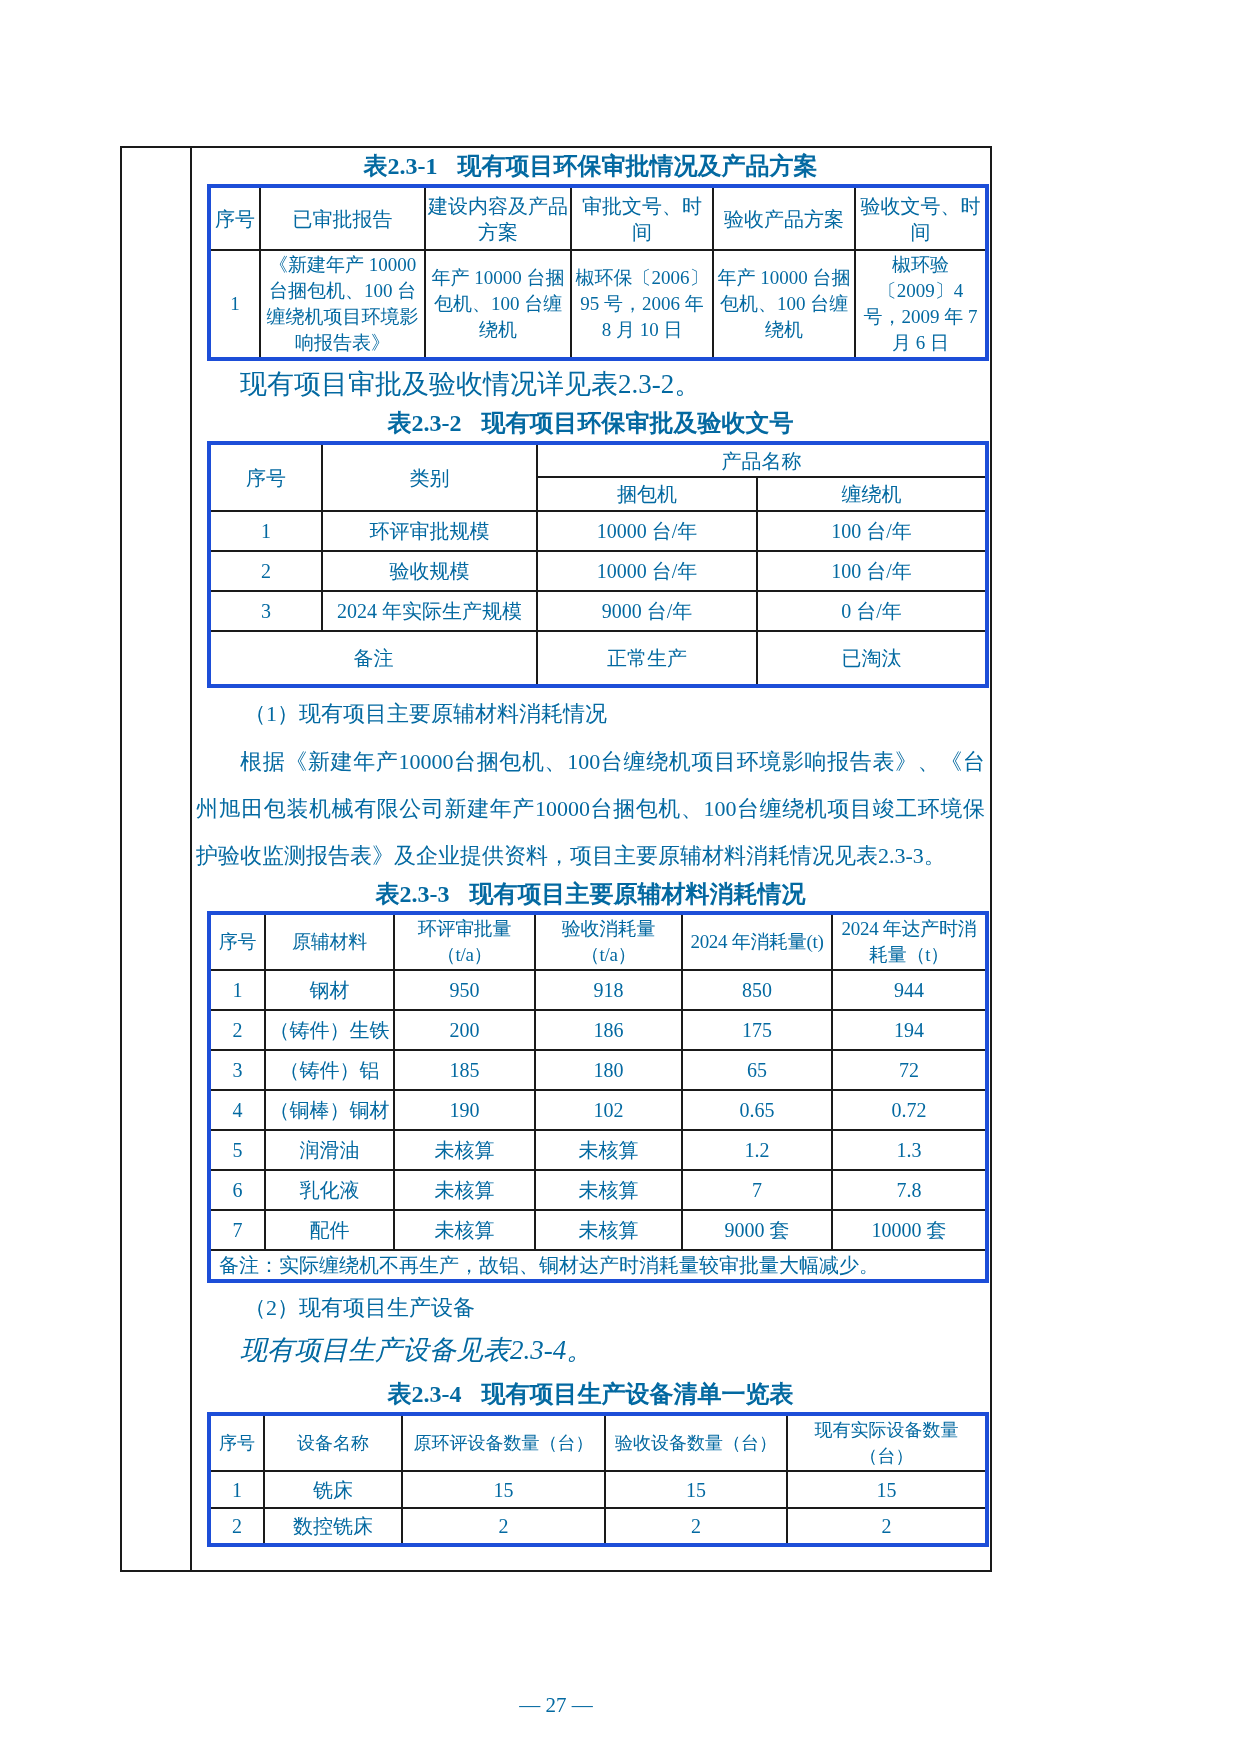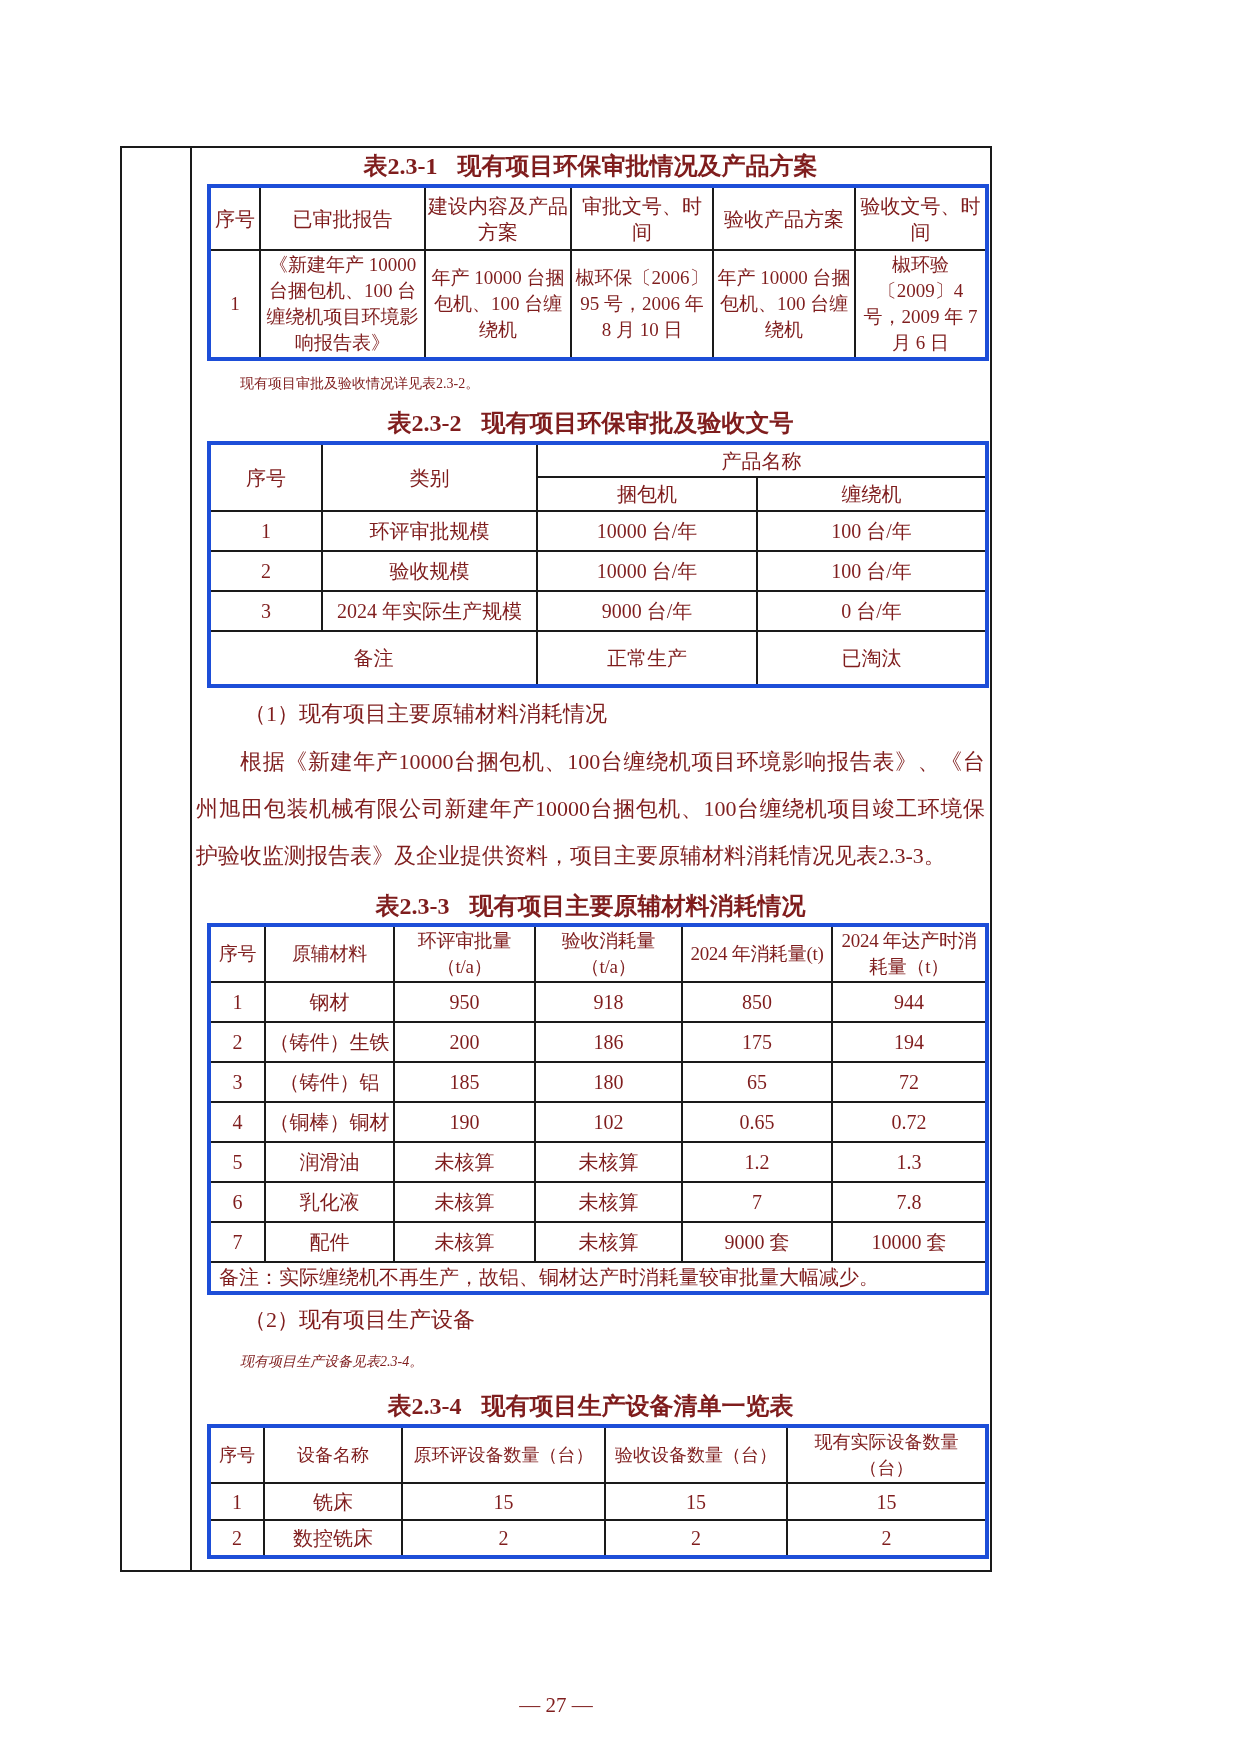--- a/index.html
+++ b/index.html
@@ -1,20 +1,20 @@
 <!DOCTYPE html>
 <html><head>
 <meta charset="utf-8">
 <style>
   * { margin:0; padding:0; box-sizing:border-box; }
   html,body { background:#888; }
   body { width:1241px; }
   .page {
     position:relative; width:1241px; height:1754px; background:#ffffff;
-    font-family:"Liberation Serif","DejaVu Serif",serif; color:#7f1d1d;
+    font-family:"Liberation Serif","DejaVu Serif",serif; color:#0369a1;
     overflow:hidden;
   }
   
   .vline { position:absolute; width:2px; background:#1a1a1a; top:146px; height:1426px; }
   .hline { position:absolute; left:120px; width:872px; height:2px; background:#1a1a1a; }
 
   .content { position:absolute; left:196px; top:146px; width:789px; }
 
   .tbl-title { text-align:center; font-weight:bold; font-size:24px; line-height:30px; }
   .tbl-title .gap { display:inline-block; width:20px; }
@@ -25,30 +25,30 @@
 
   .t1 { margin-top:3px; }
   .t1 td { font-size:19px; }
   .t2 { margin-top:3px; }
   .t3 { margin-top:2px; }
   .t3 th { font-size:19px; letter-spacing:-0.3px; }
   .t3 .note-cell { text-align:left; padding-left:8px; letter-spacing:0; font-size:20px; }
   .t4 { margin-top:3px; }
   .t4 th { font-size:18px; }
 
-  .single { font-size:14px; line-height:30px; text-indent:44px; margin-top:8px; }
+  .single { font-size:27px; line-height:30px; text-indent:44px; margin-top:8px; }
   .h2 { font-size:26px; font-weight:bold; line-height:34px; text-indent:44px; margin-top:12px; }
   .sub { font-size:22px; line-height:32px; text-indent:48px; margin-top:10px; }
   .para { margin-top:8px; }
   .para-line { font-size:22px; line-height:47px; text-align:justify; text-align-last:justify; overflow:hidden; }
   .para-line.first { text-indent:44px; }
   .para-line.last { text-align-last:left; }
 
   .mt5 { margin-top:5px; } .mt9 { margin-top:9px; } .mt11 { margin-top:11px;font-style:italic; }
-  .mt12 { margin-top:12px; } .mt14 { margin-top:14px; }
+  .mt12 { } .mt14 { margin-top:14px; }
 
   .page-number { position:absolute; top:1693px; left:120px; width:872px;
                  text-align:center; font-size:21px; }
 </style>
 </head>
 <body>
 
 <div class="page">
 
   <div class="hline" style="top:146px;"></div>

